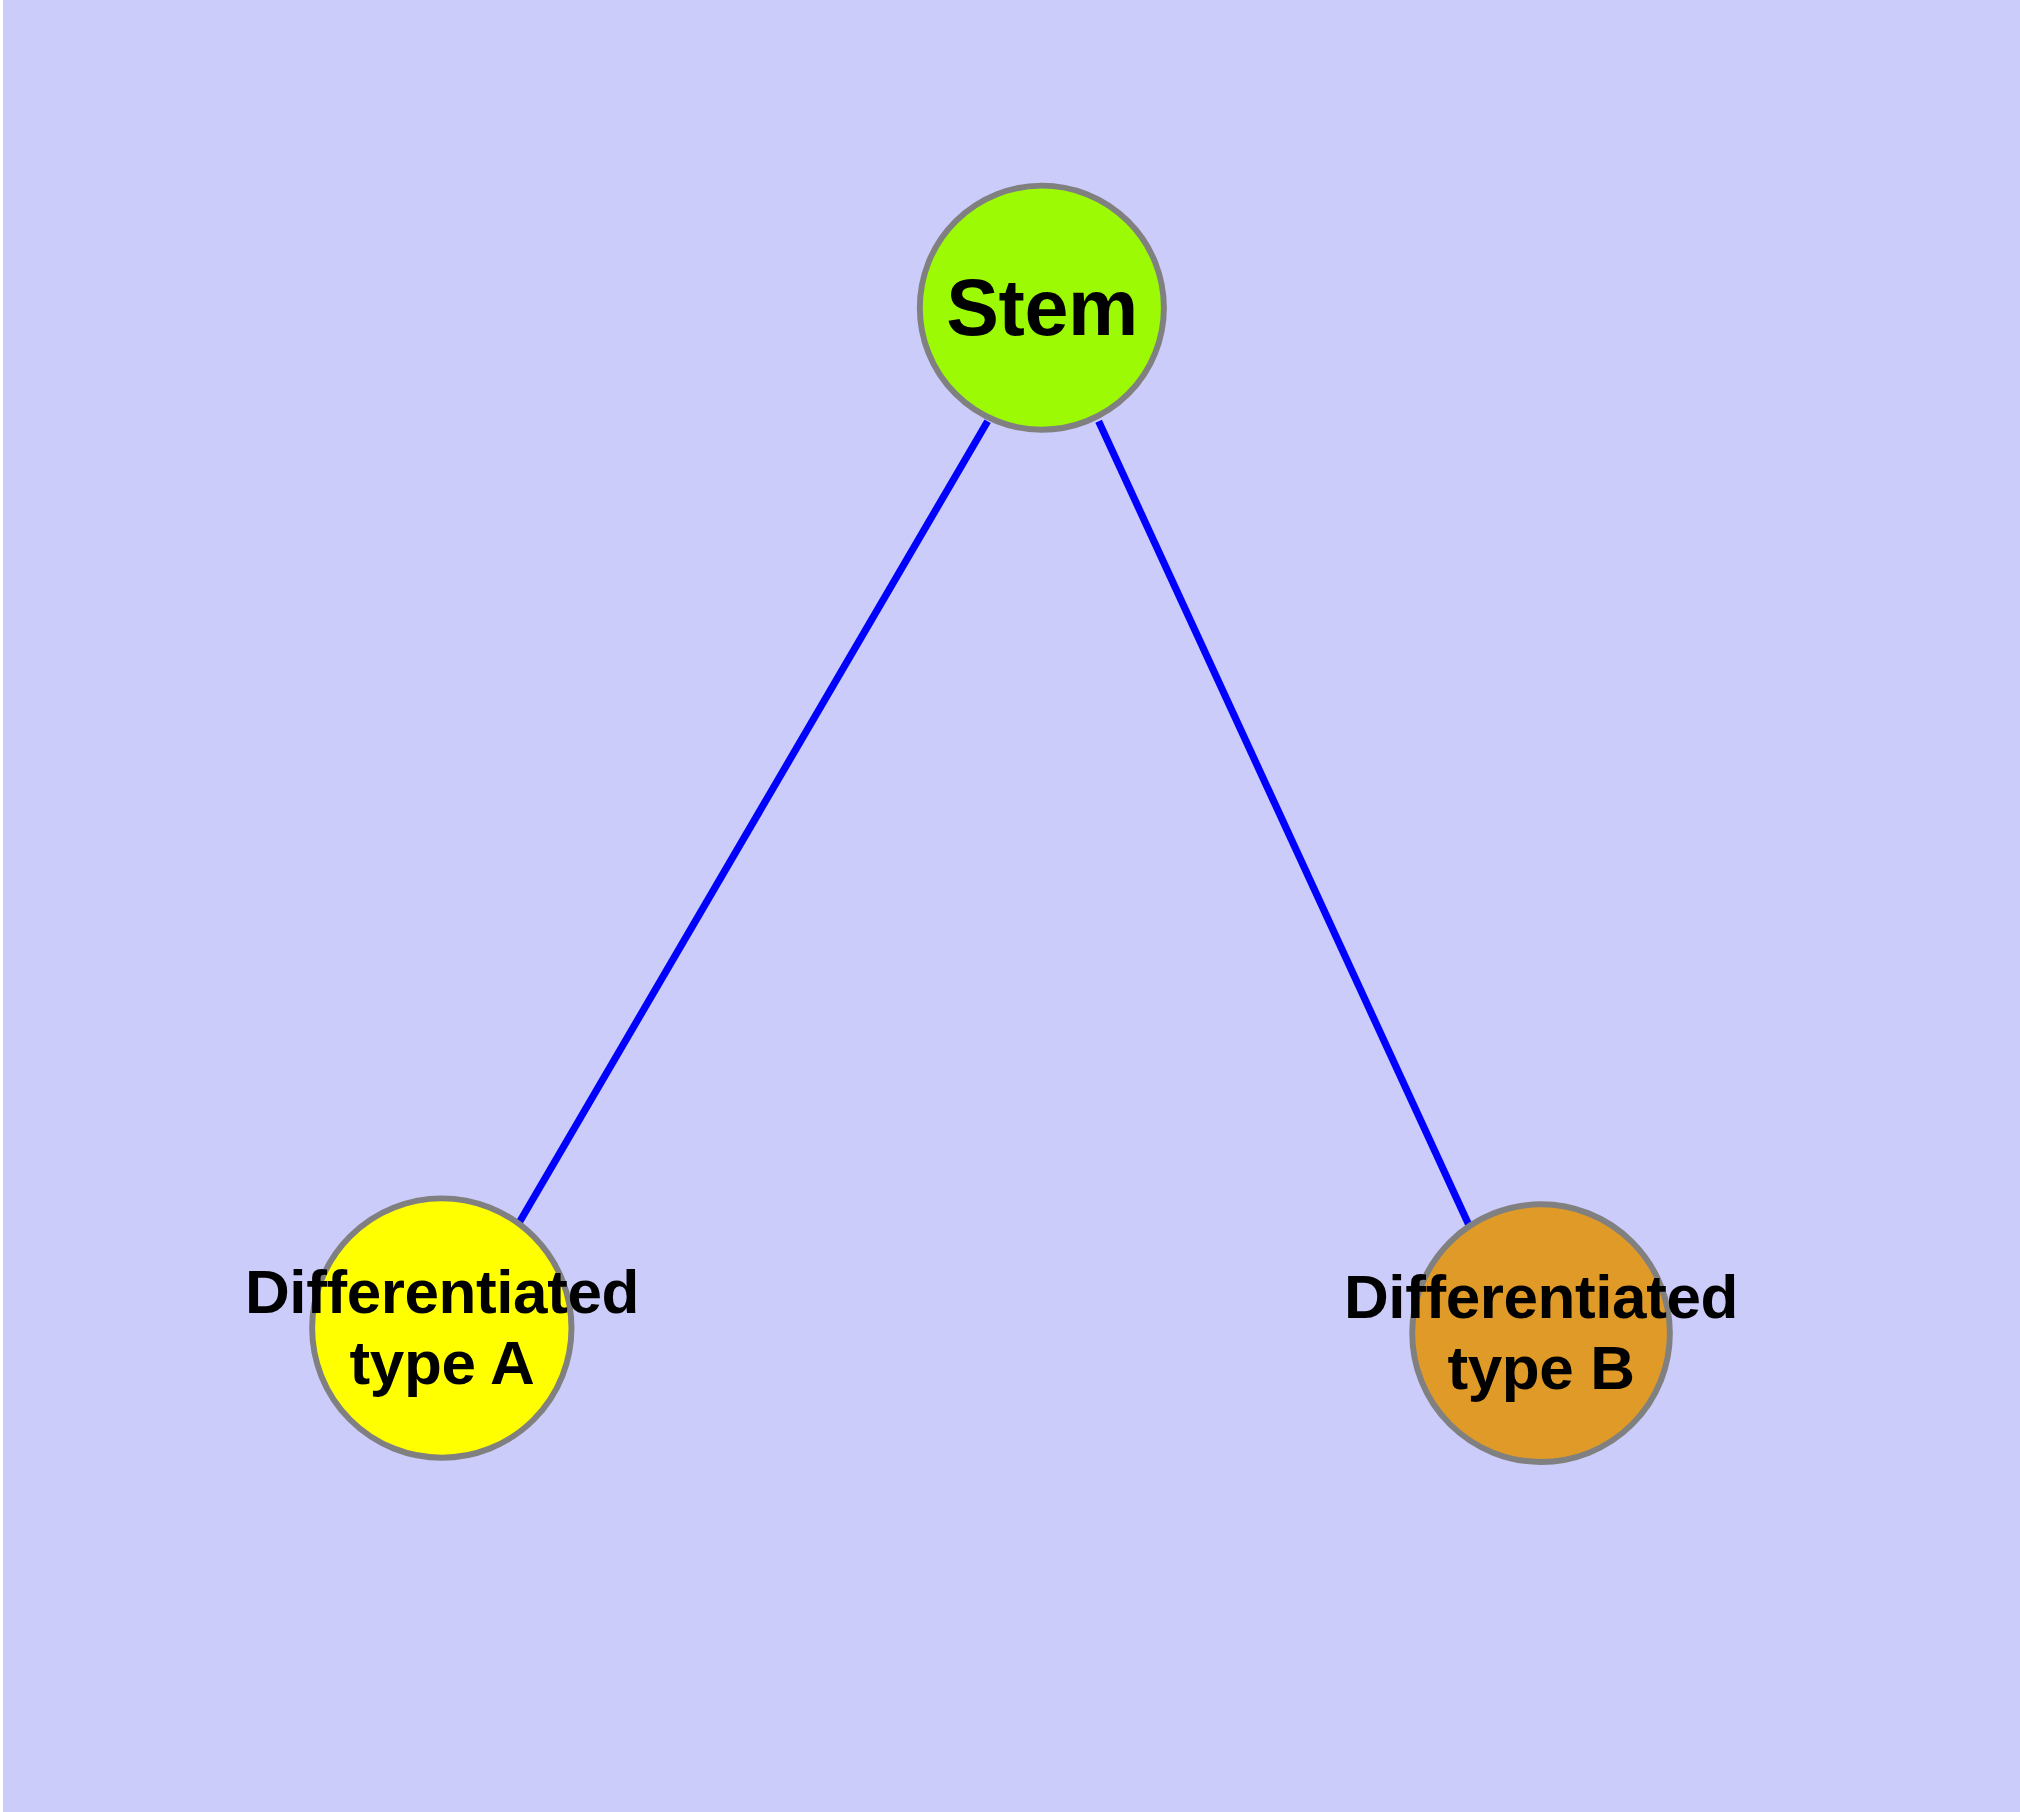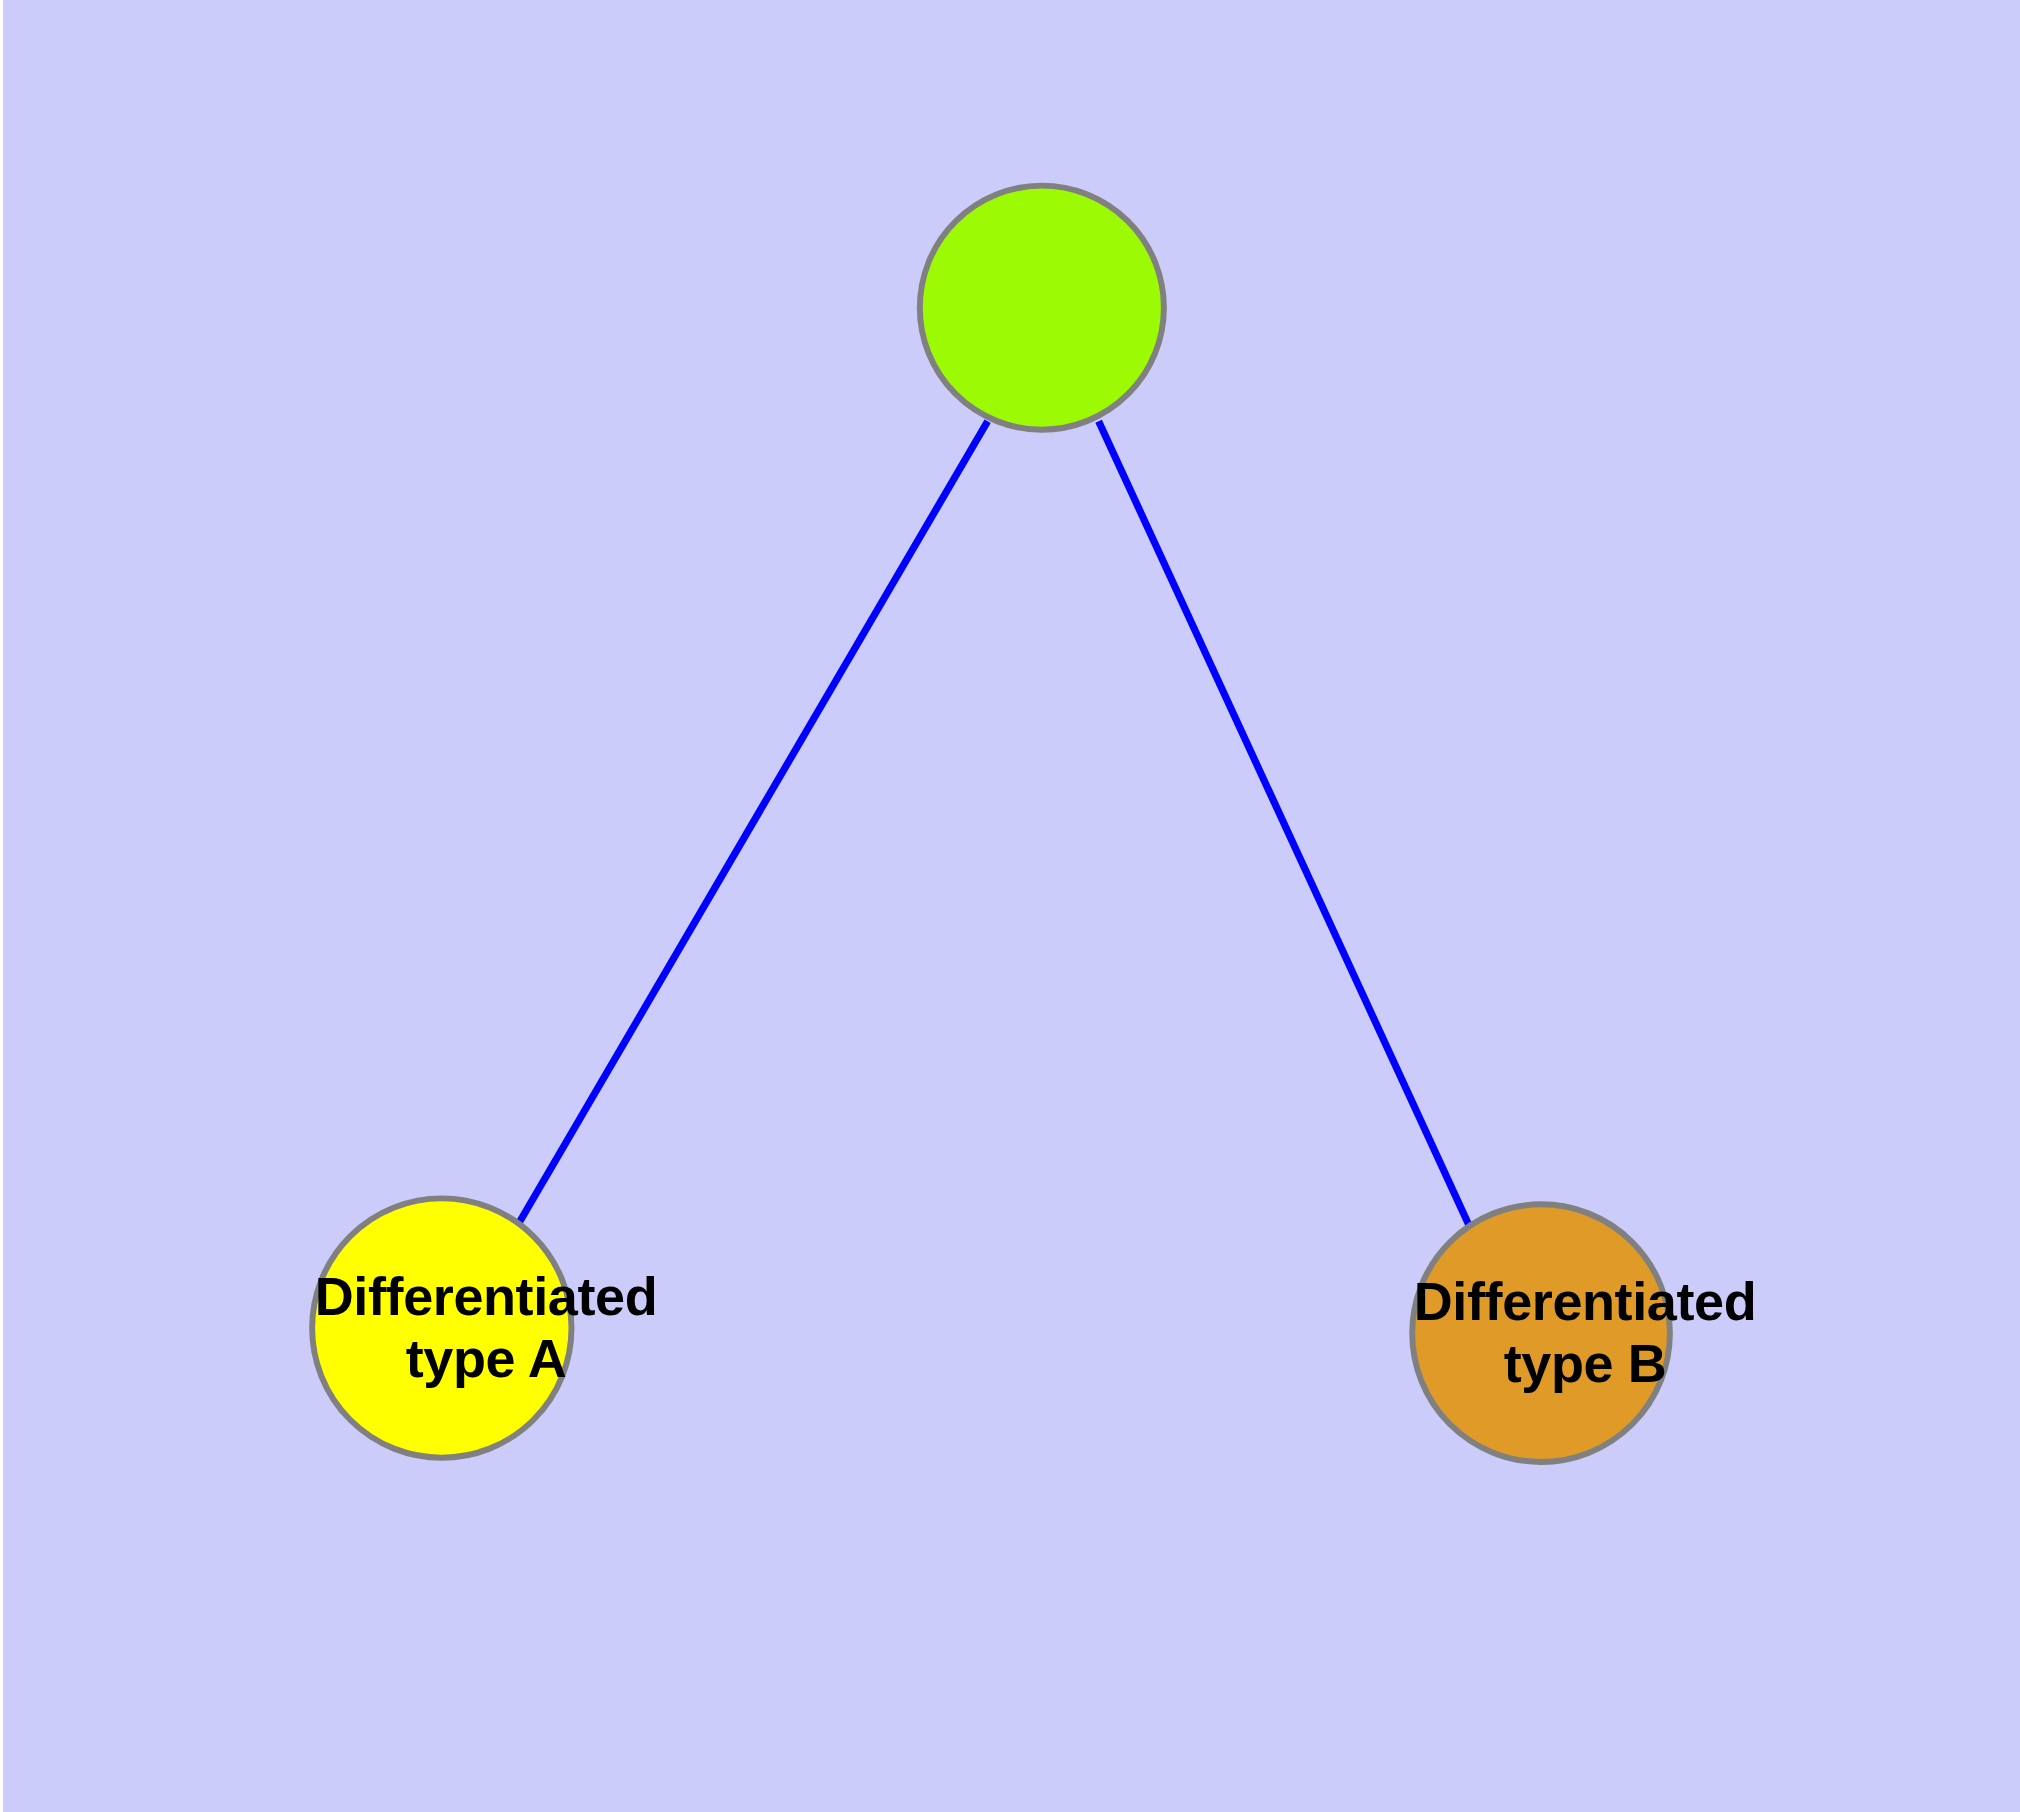--- a/index.html
+++ b/index.html
@@ -44,41 +44,42 @@
     color: #000000;
     font-weight: bold;
     text-align: center;
     line-height: 1.14;
     white-space: pre;
     transform: translate(-50%, -50%);
     pointer-events: none;
     letter-spacing: -0.4px;
   }
   .label-stem { font-size: 79px; }
-  .label-big  { font-size: 54px; margin-left: 44px; }
+  .label-big  { font-size: 62px; }
 </style>
 </head>
 <body>
 
 <div id="canvas">
 
   <div id="plot-bg" style="background: rgb(204, 204, 250);"></div>
 
   <svg id="graph-svg" viewBox="0 0 2384 2138">
     <g>
       <line class="edge-line" x1="1165" y1="497" x2="612" y2="1443" stroke="#0000ff" stroke-width="8.5"></line>
       <line class="edge-line" x1="1296" y1="497" x2="1735" y2="1450" stroke="#0000ff" stroke-width="8.5"></line>
     </g>
     <g>
       <circle class="node-circle" cx="1229" cy="363" r="144" fill="#9cfa05" stroke="#808080" stroke-width="7"></circle>
       <circle class="node-circle" cx="521" cy="1567" r="153" fill="#ffff00" stroke="#808080" stroke-width="7"></circle>
       <circle class="node-circle" cx="1818" cy="1573" r="152" fill="#e09a28" stroke="#808080" stroke-width="7"></circle>
     </g>
   </svg>
 
+  <div class="node-label label-stem" style="left: 1042px; top: 308px; color: rgb(0, 0, 0);">Stem</div>
 
   <div class="node-label label-big" style="left: 442px; top: 1328px; color: rgb(0, 0, 0);">Differentiated
 type A</div>
 
   <div class="node-label label-big" style="left: 1541px; top: 1333px; color: rgb(0, 0, 0);">Differentiated
 type B</div>
 
 </div>
 
 

